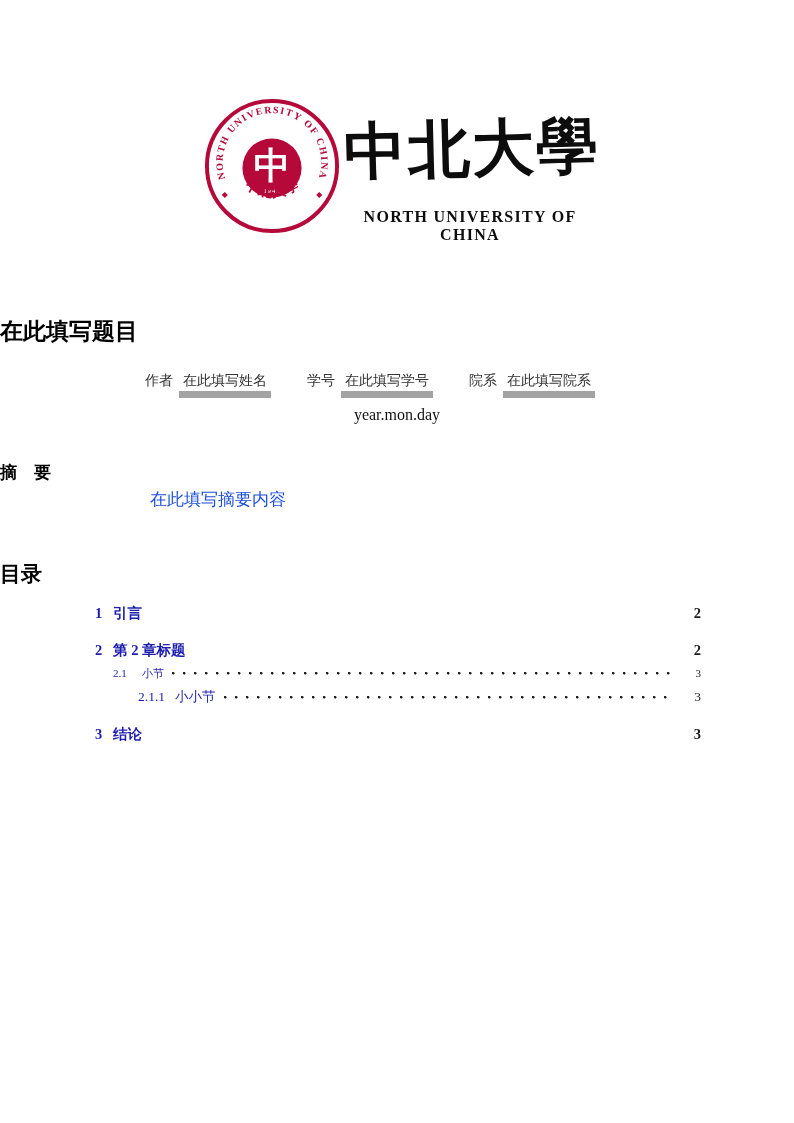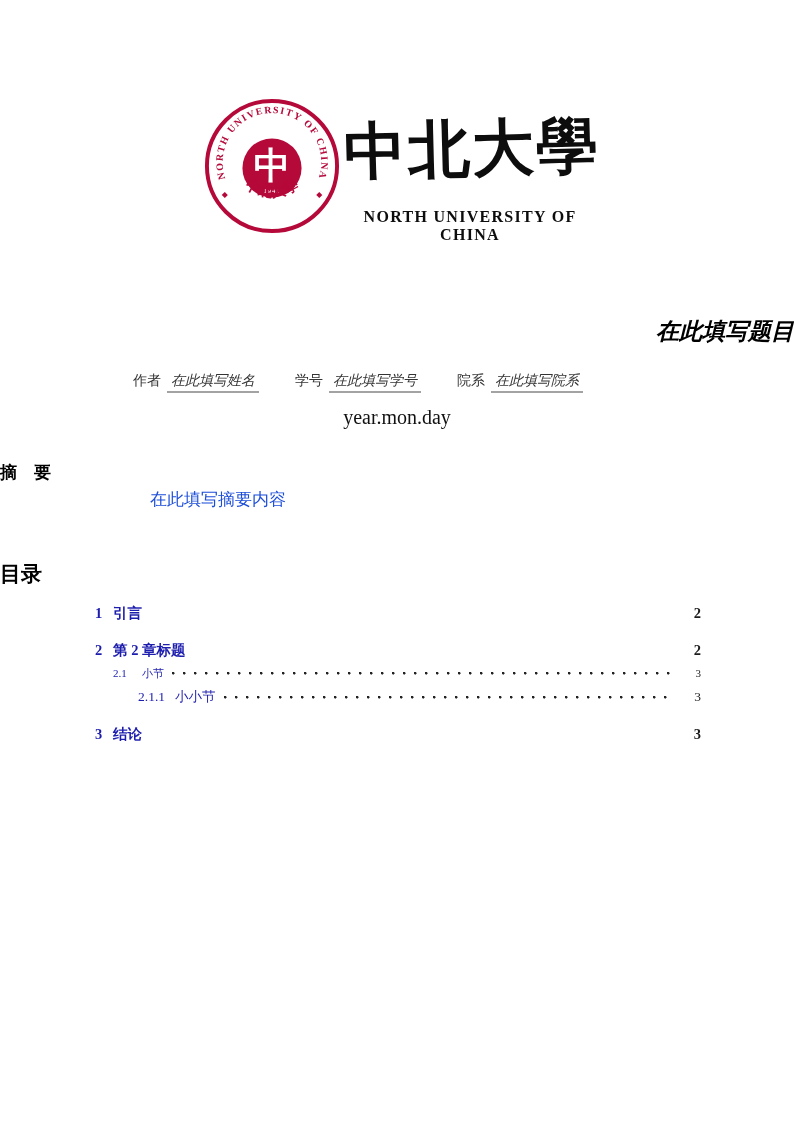--- a/index.html
+++ b/index.html
@@ -18,35 +18,35 @@
     letter-spacing:2px; color:#0d0d0d; transform:rotate(-1.5deg);
     font-family:"Liberation Serif","DejaVu Serif",serif;
   }
   .wordmark {
     position:absolute; left:336px; top:208px; width:268px; text-align:center;
     font-size:16px; font-weight:700; letter-spacing:1.3px; color:#0d0d0d;
   }
 
   
   .doc-title {
-    position:absolute; left:0; top:316px; width:794px; text-align:right;
-    font-size:23px; font-weight:700; color:#000;font-style:italic;
+    position:absolute; left:0; top:316px; width:794px; text-align:left;
+    font-size:23px; font-weight:700; color:#000;
   }
   .byline {
-    position:absolute; left:0; top:372px; width:716px;
+    position:absolute; left:12px; top:372px; width:716px;
     display:flex; justify-content:center; gap:36px;
     font-size:14px; color:#333;
   }
   .byline .pair { display:flex; align-items:baseline; gap:6px; }
   .byline .blank {
-    border-bottom:2px solid #a3a3a3; padding:0 4px 1px 4px;font-style:italic;
+    border-bottom:7px solid #a3a3a3; padding:0 4px 1px 4px;
   }
   .date-line {
     position:absolute; left:0; top:406px; width:794px; text-align:center;
-    font-size:20px; color:#111;
+    font-size:16px; color:#111;
   }
 
   
   .abstract-head {
     position:absolute; left:0; top:461px; width:794px; text-align:left;
     font-size:17px; font-weight:700; color:#000;
   }
   .abstract-body {
     position:absolute; left:150px; top:488px; font-size:17px; color:#1d4ed8;
   }

